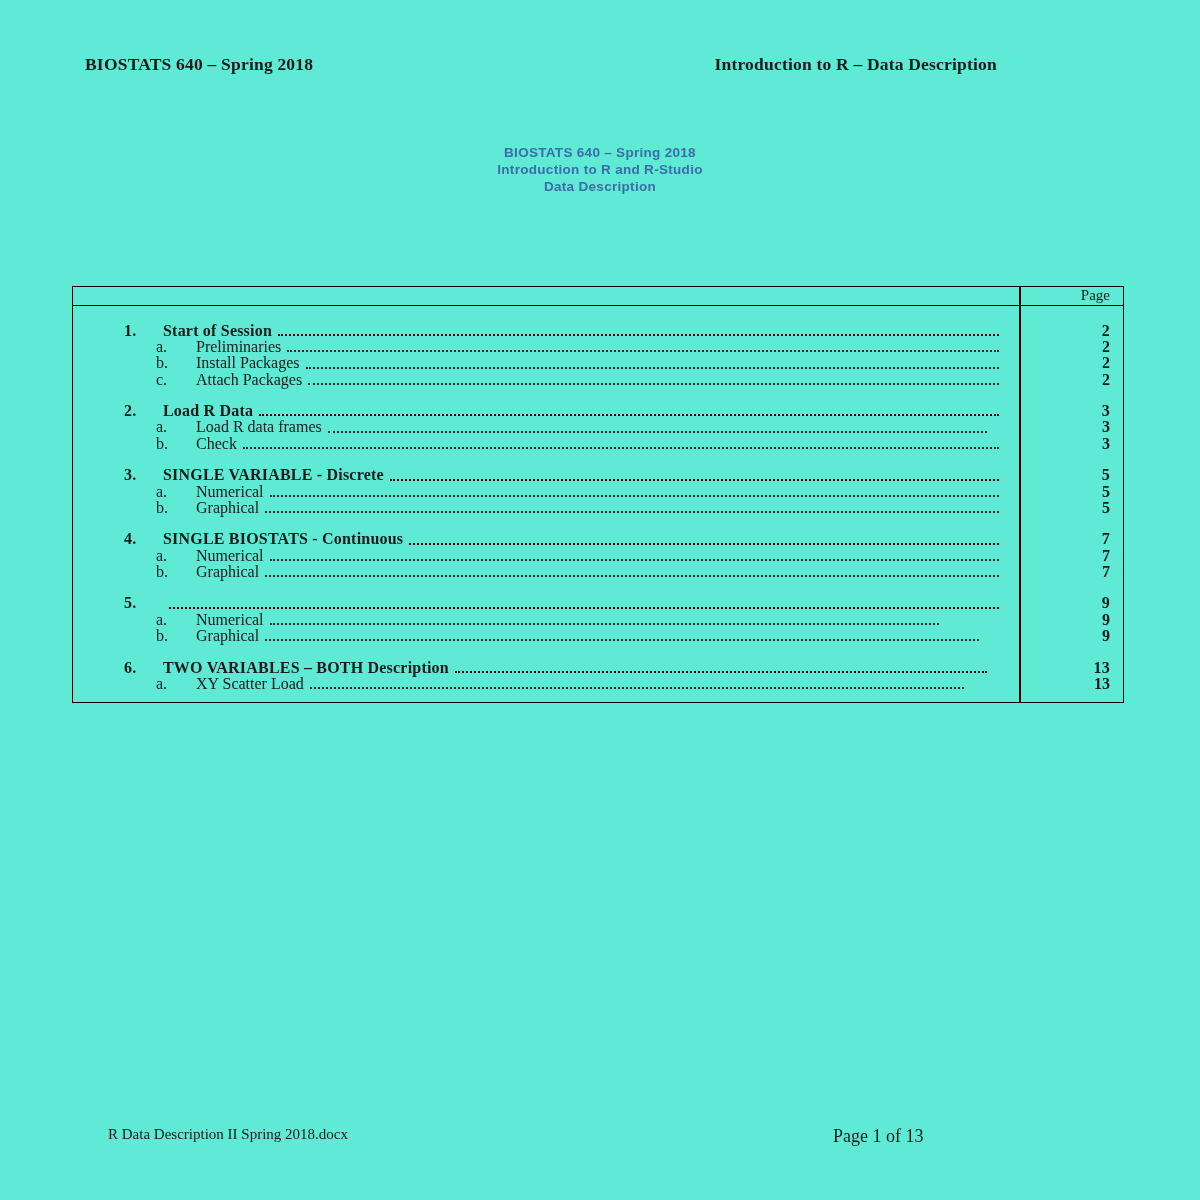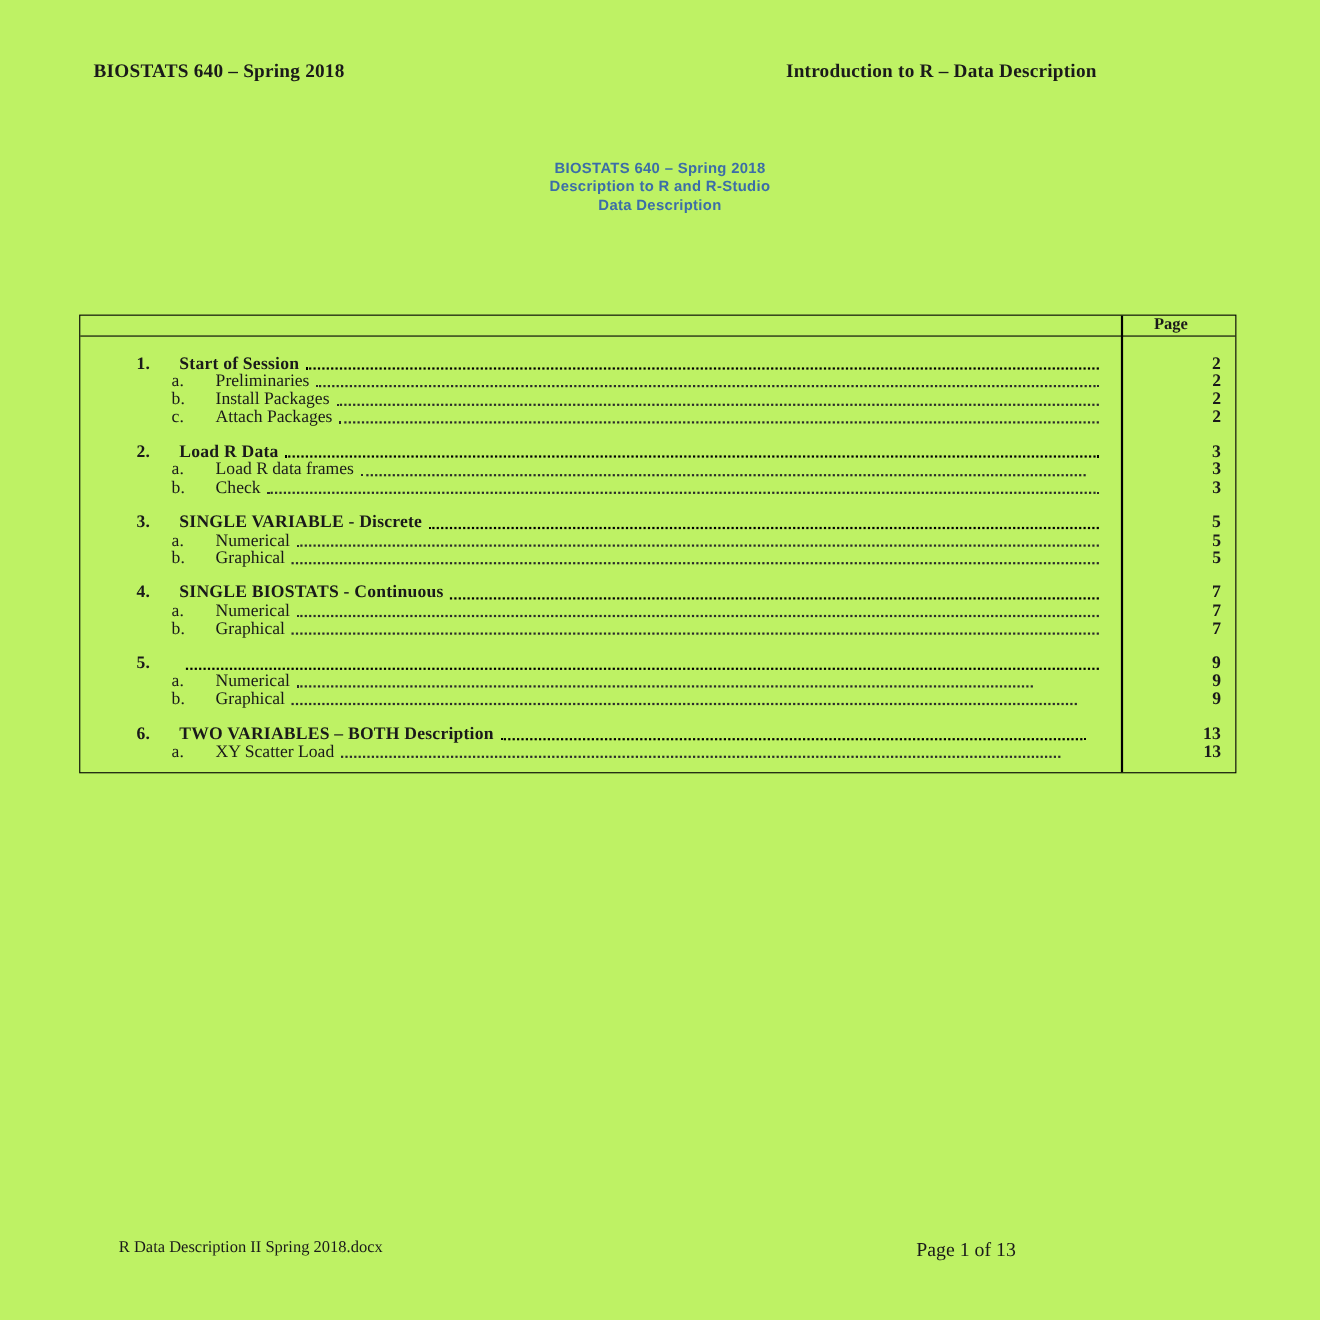--- a/index.html
+++ b/index.html
@@ -1,33 +1,33 @@
 <!DOCTYPE html>
 <html><head>
 <meta charset="utf-8">
 <style>
   html,body{margin:0;padding:0;background:#ffffff;}
   .canvas{
-    position:relative;width:1200px;height:1200px;background:#bef264;
+    position:relative;width:1200px;height:1200px;background:#5eead4;
     font-family:"Liberation Serif",serif;color:#1a1a1a;overflow:hidden;
   }
   
   .hdr{position:absolute;top:54px;left:85px;width:912px;display:flex;
        justify-content:space-between;font-size:17.5px;font-weight:600;letter-spacing:.2px;}
   
   .title{position:absolute;top:145px;left:0;width:100%;text-align:center;
          font-family:"Liberation Sans",sans-serif;font-weight:700;font-size:13.5px;
          line-height:16.8px;letter-spacing:.3px;}
   
   .toc{position:absolute;left:72px;top:286px;width:1052px;height:417px;
        border:1.5px solid #000;box-sizing:border-box;}
   .divider{position:absolute;top:0;bottom:0;left:946px;width:1.5px;background:#000;}
   .toc-head{height:18px;border-bottom:1.5px solid #000;position:relative;}
   .toc-head .pagelbl{position:absolute;right:0;top:0;width:104px;box-sizing:border-box;
-        text-align:center;padding-right:13px;font-weight:700;font-size:15px;line-height:17px;}
+        text-align:right;padding-right:13px;font-weight:400;font-size:15px;line-height:17px;}
   .toc-body{padding-top:17px;}
   .row{position:relative;display:flex;font-size:16px;line-height:16.2px;height:16.2px;
        padding-left:51px;padding-right:118px;box-sizing:border-box;}
   .row.sec{font-weight:700;letter-spacing:.2px;}
   .row .n{flex:none;width:39px;}
   .row.sub{padding-left:83px;}
   .row.sub .n{width:40px;}
   .n.w44{width:44px;} .n.w28{width:28px;} .n.w15{width:15px;} .n.w24{width:24px;}
   .t{flex:none;white-space:nowrap;}
   .lead{flex:1;position:relative;margin:0 6px;}
@@ -48,21 +48,21 @@
 
 <div class="canvas">
 
   <div class="hdr">
     <span>BIOSTATS 640 – Spring 2018</span>
     <span>Introduction to R – Data Description</span>
   </div>
 
   <div class="title" style="color:#3c6da8;">
     <div>BIOSTATS 640 – Spring 2018</div>
-    <div>Description to R and R-Studio</div>
+    <div>Introduction to R and R-Studio</div>
     <div>Data Description</div>
   </div>
 
   <div class="toc">
     <div class="divider"></div>
 
     <div class="toc-head">
       <span class="pagelbl">Page</span>
     </div>
 

